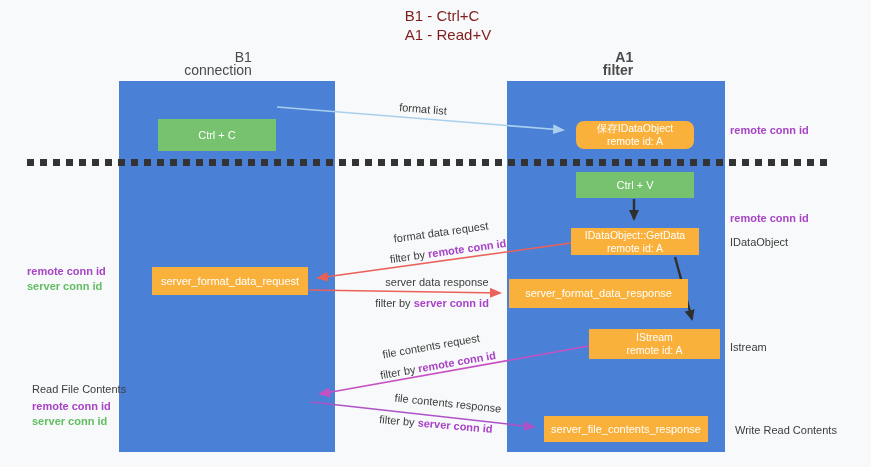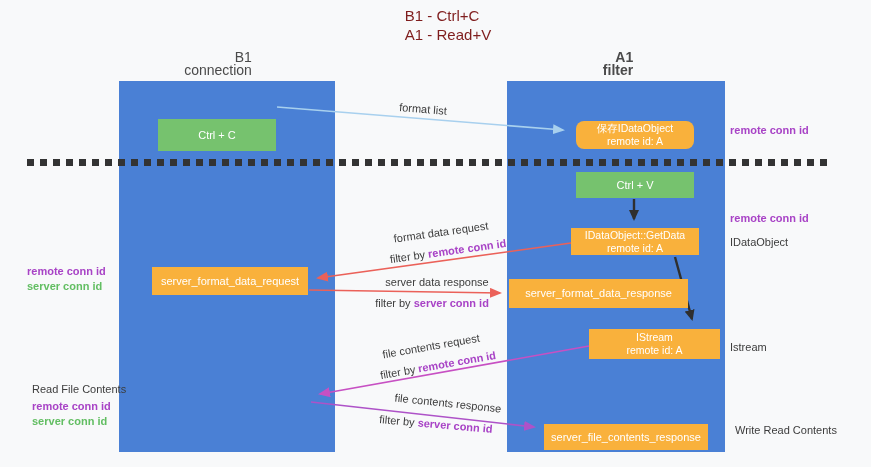--- a/index.html
+++ b/index.html
@@ -100,21 +100,21 @@
   <div class="abs box orange" style="left:509px;top:279px;width:179px;height:29px;">
     <span>server_format_data_response</span>
   </div>
 
   <div class="abs box orange" style="left:589px;top:329px;width:131px;height:30px;">
     <span class="sub">IStream</span>
     <span class="sub">remote id: A</span>
   </div>
 
 
-  <div class="abs box orange" style="left:544px;top:416px;width:164px;height:26px;margin-top:8px;">
+  <div class="abs box orange" style="left:544px;top:416px;width:164px;height:26px;">
     <span>server_file_contents_response</span>
   </div>
 
   <div class="abs flow-label rot" style="left:423px;top:109px;transform:translate(-50%,-50%) rotate(4.5deg);">format list</div>
 
   <div class="abs flow-label rot" style="left:441px;top:232px;transform:translate(-50%,-50%) rotate(-8deg);">format data request</div>
   <div class="abs flow-label rot" style="left:448px;top:251px;transform:translate(-50%,-50%) rotate(-8deg);">
     <span>filter by </span><span class="purple">remote conn id</span>
   </div>
 

